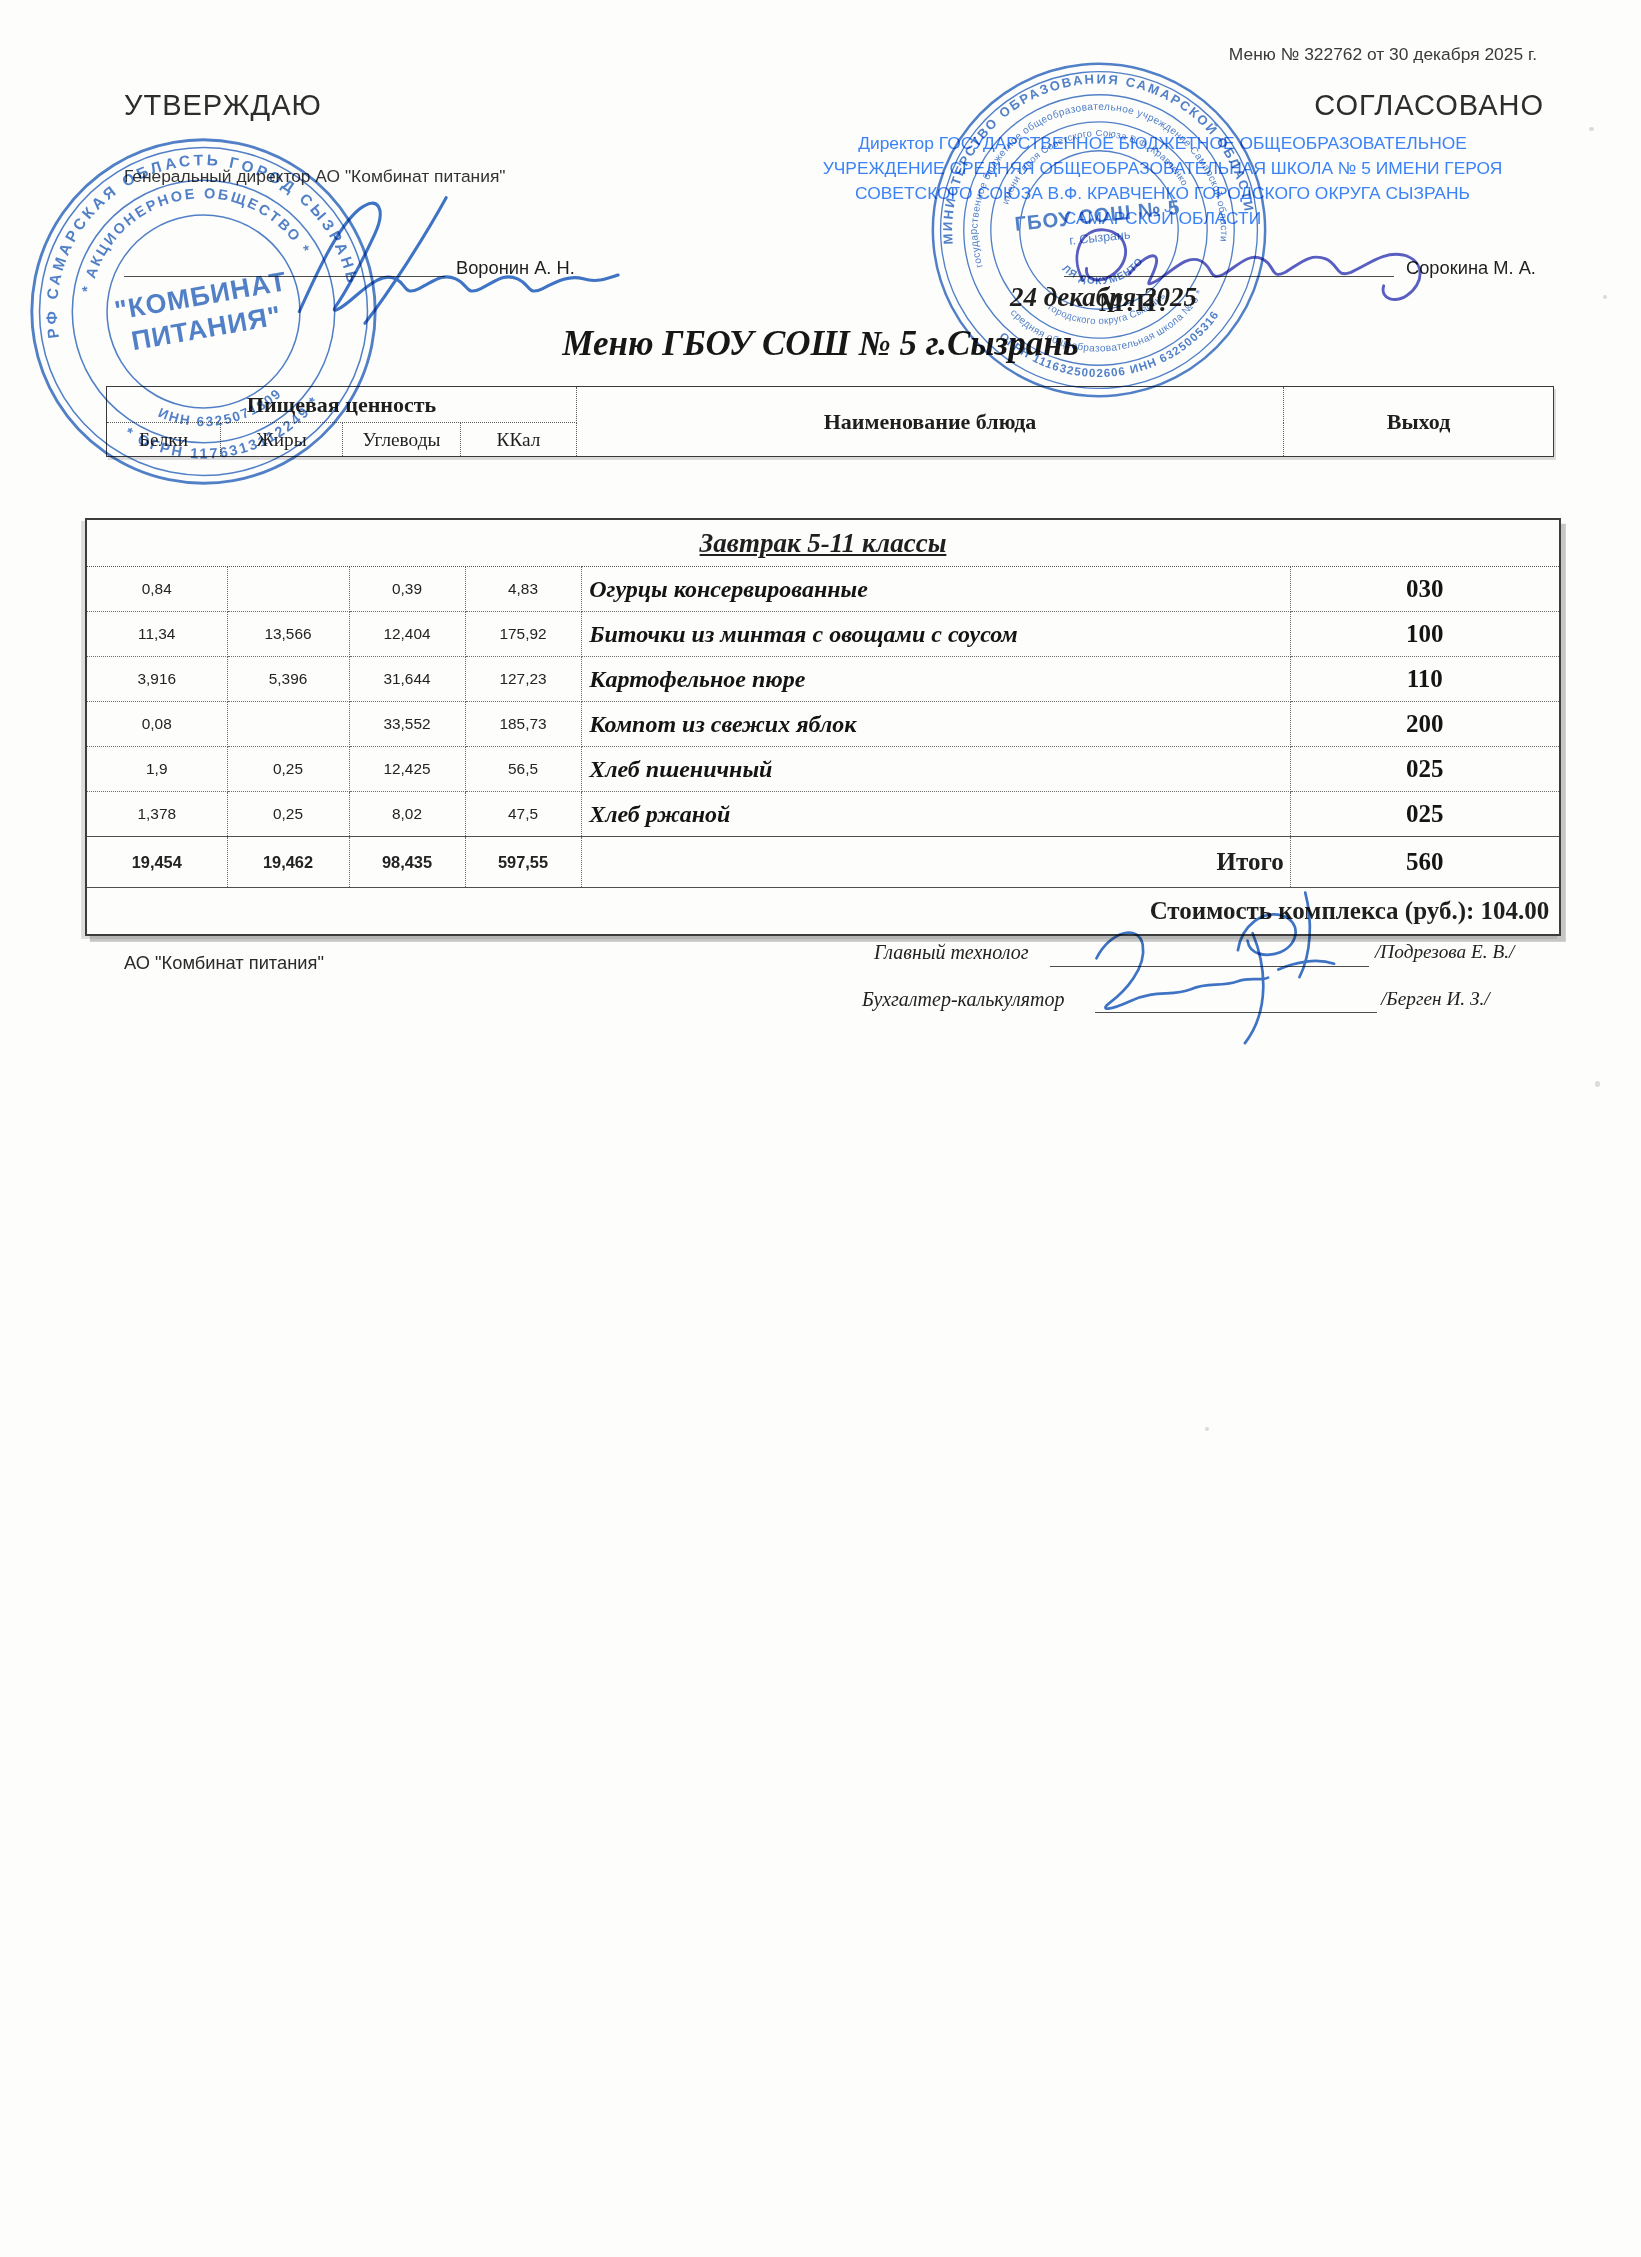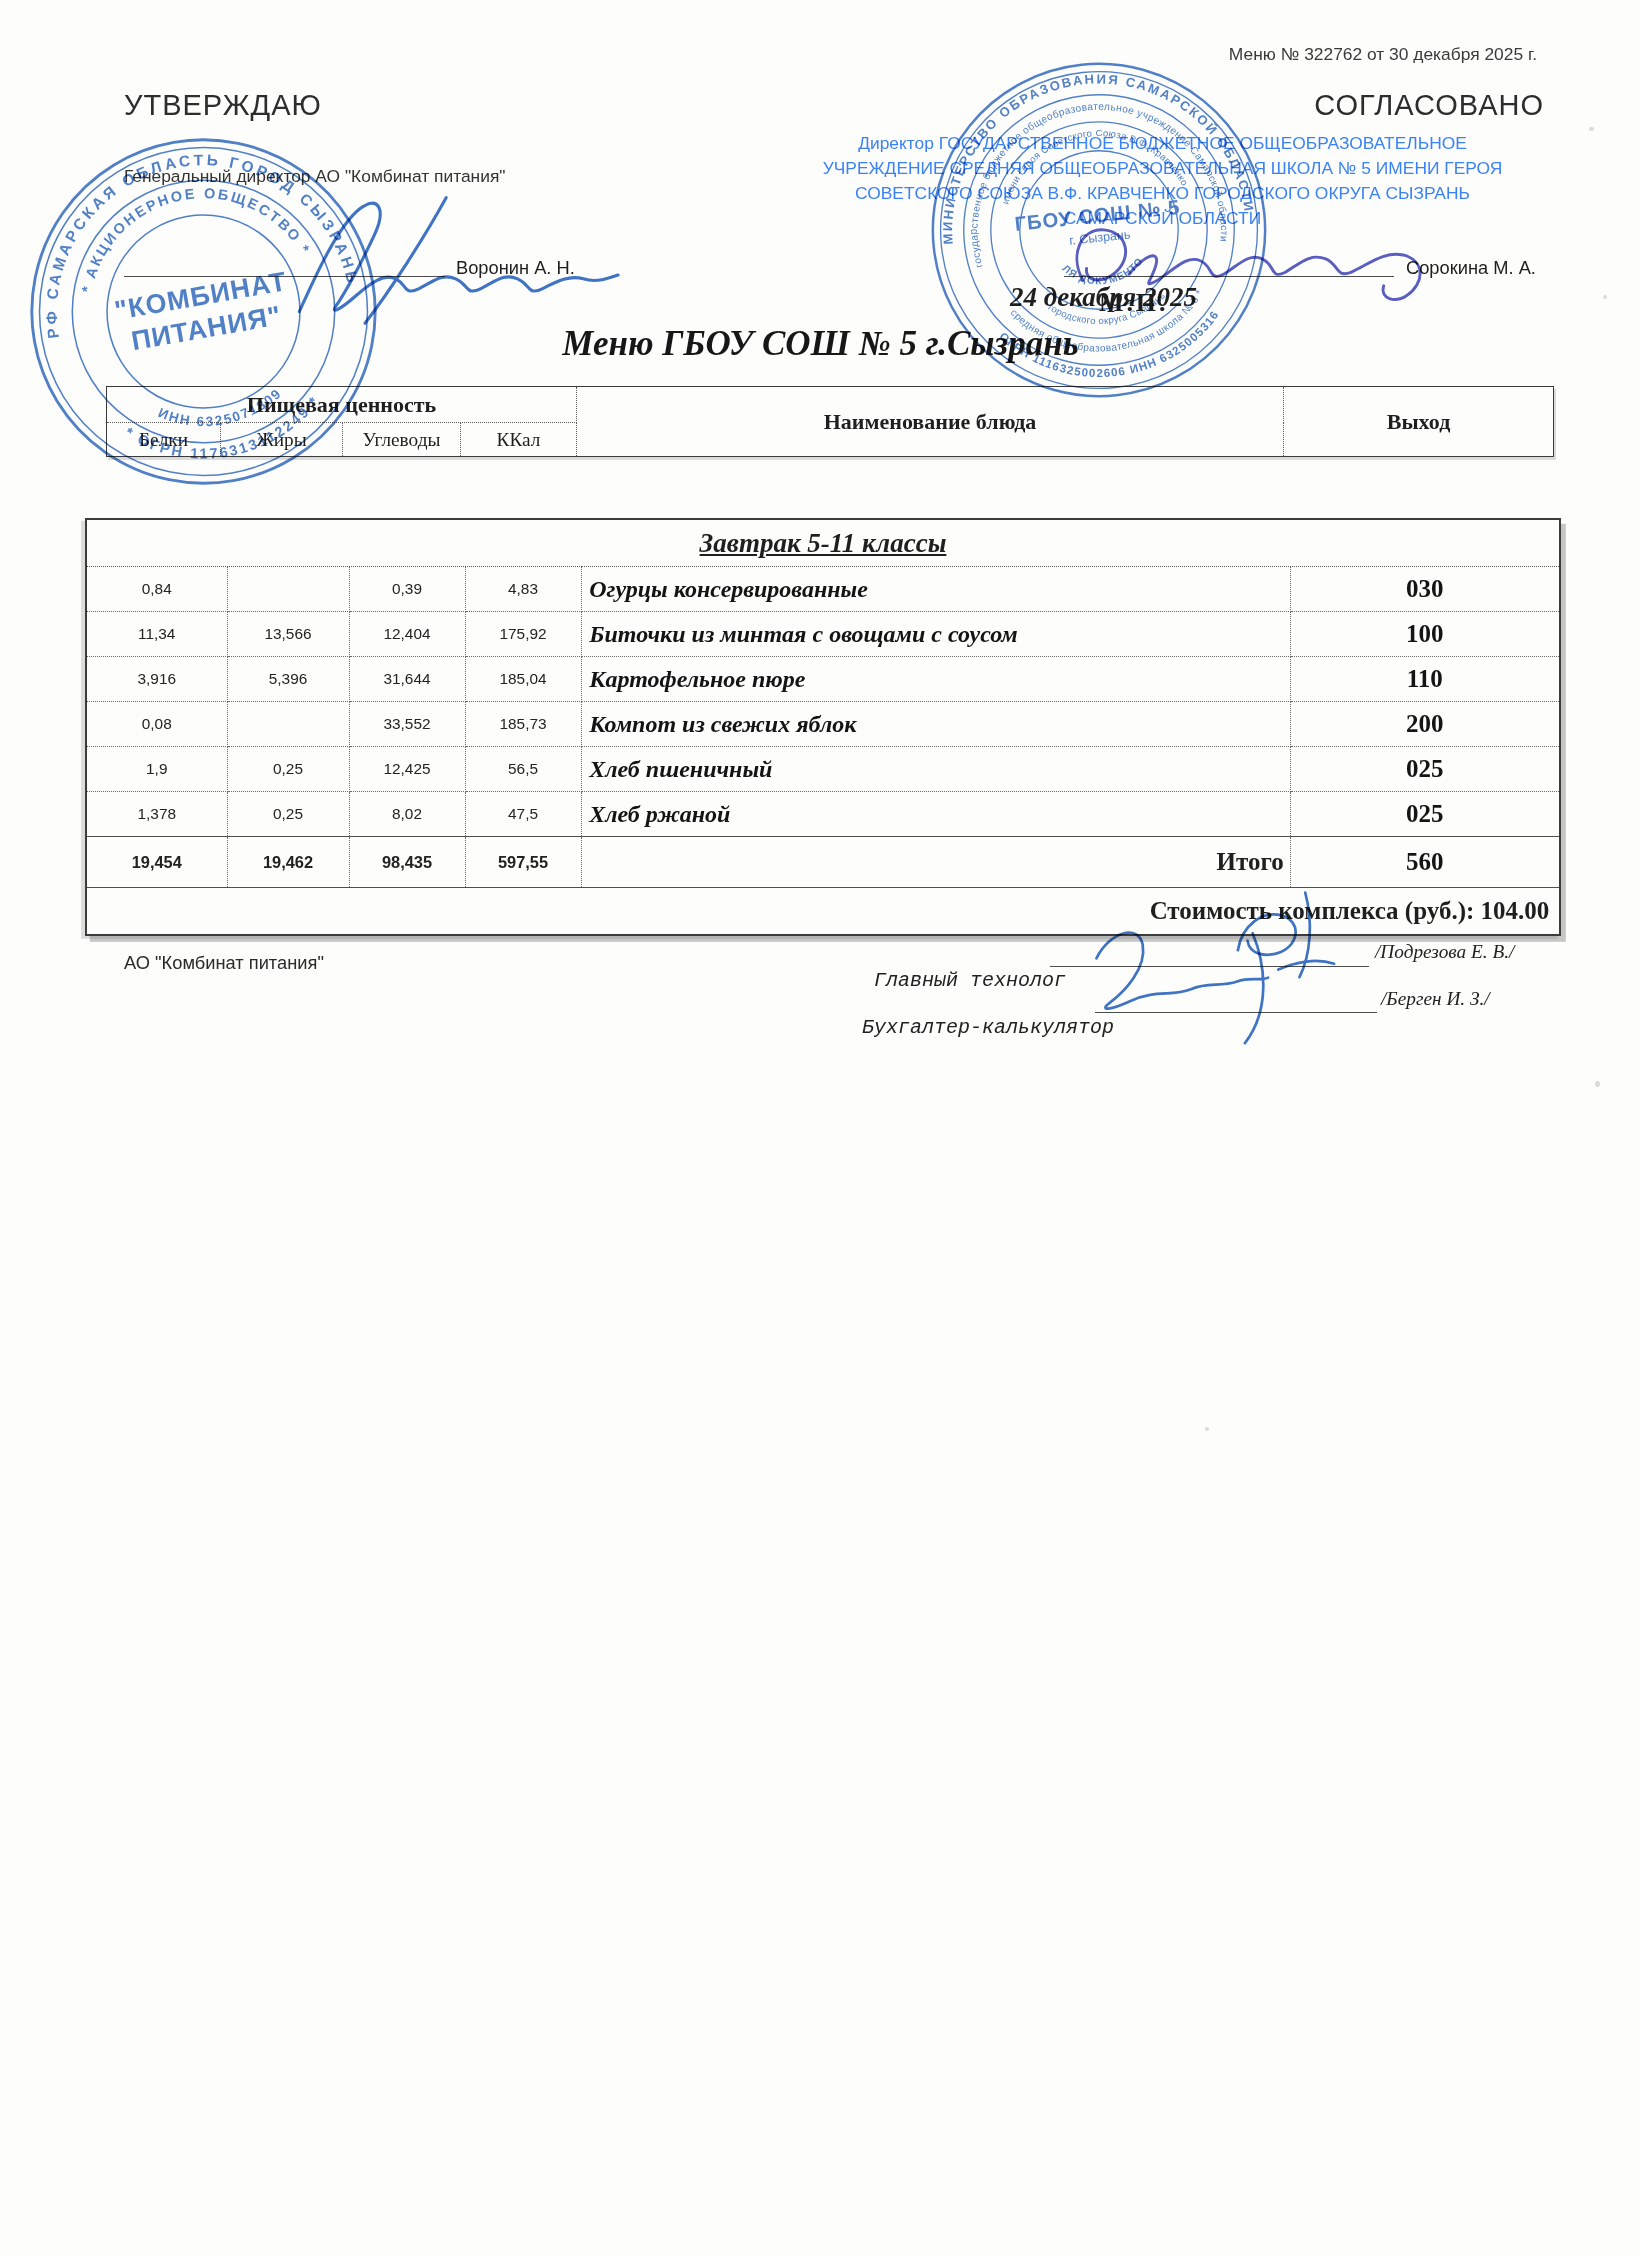--- a/index.html
+++ b/index.html
@@ -43,21 +43,21 @@
   .num{font-size:15.4px;text-align:center;color:#232323;height:42px;}
   .dish{font-family:"Liberation Serif",serif;font-weight:bold;font-style:italic;font-size:24px;padding-left:7.7px;color:#141414;}
   .out{font-family:"Liberation Serif",serif;font-weight:bold;font-size:25px;text-align:center;color:#141414;}
   .total-row td{border-top:1.9px solid #4f4f4f;height:48px;}
   .total-row .num{font-weight:bold;font-size:16.4px;}
   .total-label{font-family:"Liberation Serif",serif;font-weight:bold;font-size:25px;text-align:right;padding-right:5.8px;}
   .cost-row td{border-top:1.9px solid #4f4f4f;height:44px;text-align:right;padding-right:9.7px;
     font-family:"Liberation Serif",serif;font-weight:bold;font-size:25px;padding-left:12px;}
 
   .footer-org{left:124px;top:952px;font-size:18.3px;color:#2a2a2a;}
-  .f-label{font-family:Liberation Mono, monospace;font-style:italic;font-size:20px;color:#222;margin-top:28px;}
+  .f-label{font-family:Liberation Serif, serif;font-style:italic;font-size:20px;color:#222;}
   .f-name{font-family:"Liberation Serif",serif;font-style:italic;font-size:19.3px;color:#222;}
   .tech-label{left:874px;top:941px;}
   .tech-line{left:1050px;top:966px;width:319px;border-bottom:1.9px solid #4c4c4c;}
   .tech-name{left:1375px;top:941px;}
   .acc-label{left:862px;top:988px;}
   .acc-line{left:1095px;top:1012px;width:282px;border-bottom:1.9px solid #4c4c4c;}
   .acc-name{left:1381px;top:988px;}
 
   .stamp{mix-blend-mode:multiply;opacity:.88;}
   .stamp-org{left:27px;top:135px;transform:rotate(-10deg);z-index:6;}
@@ -148,21 +148,21 @@
         <td class="num">13,566</td>
         <td class="num">12,404</td>
         <td class="num">175,92</td>
         <td class="dish">Биточки из минтая с овощами с соусом</td>
         <td class="out">100</td>
       </tr>
       <tr>
         <td class="num">3,916</td>
         <td class="num">5,396</td>
         <td class="num">31,644</td>
-        <td class="num">185,04</td>
+        <td class="num">127,23</td>
         <td class="dish">Картофельное пюре</td>
         <td class="out">110</td>
       </tr>
       <tr>
         <td class="num">0,08</td>
         <td class="num"></td>
         <td class="num">33,552</td>
         <td class="num">185,73</td>
         <td class="dish">Компот из свежих яблок</td>
         <td class="out">200</td>

